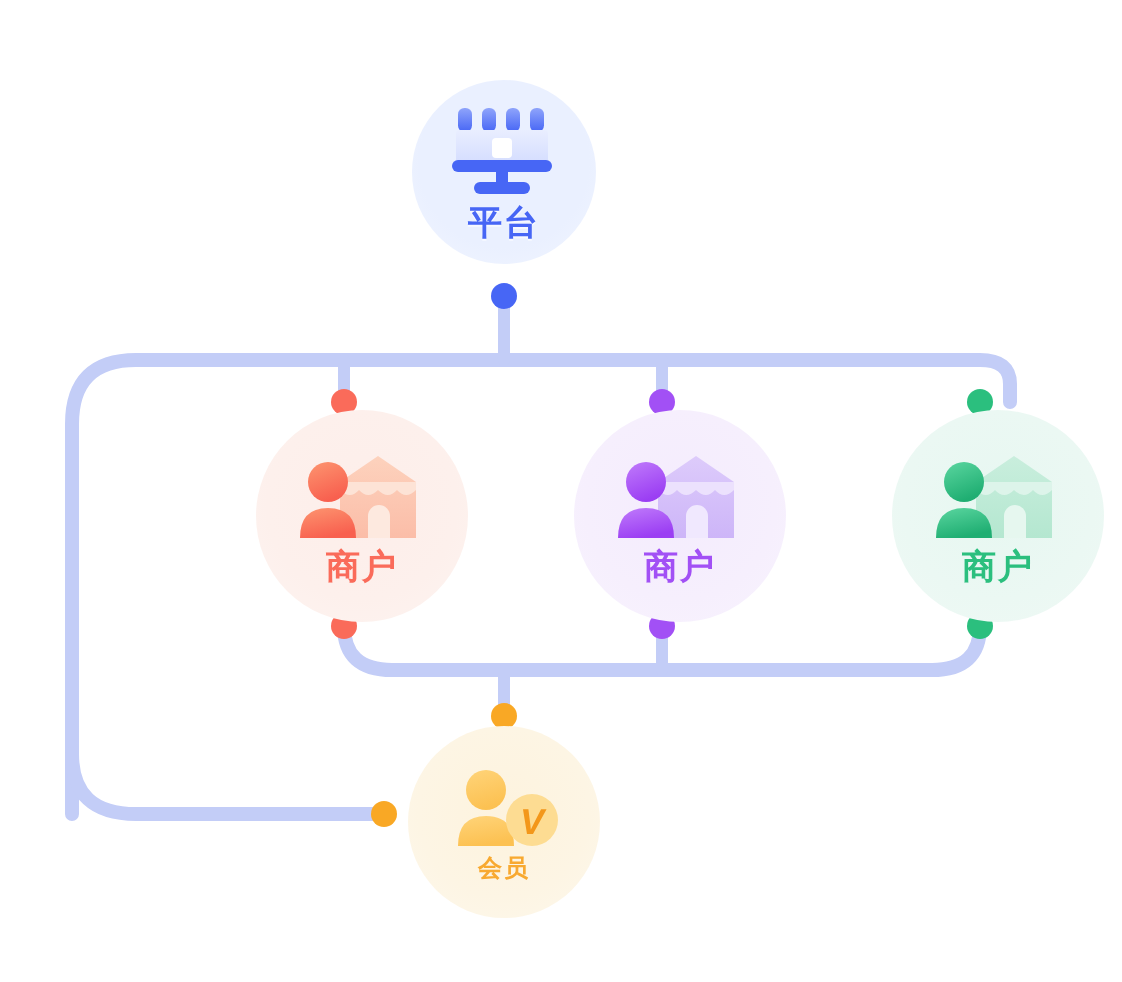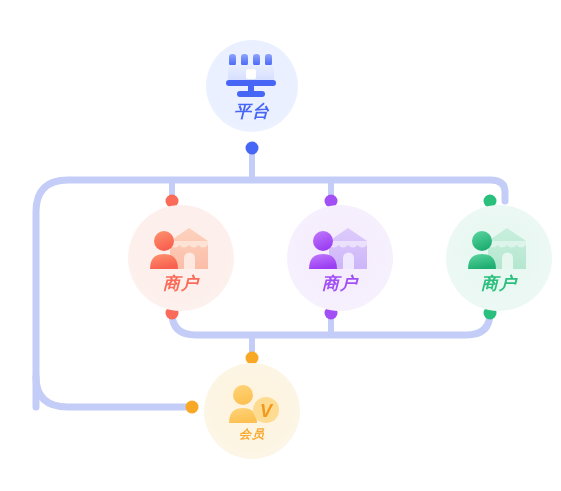--- a/index.html
+++ b/index.html
@@ -30,21 +30,20 @@
     display: flex;
     flex-direction: column;
     align-items: center;
     justify-content: center;
   }
   .node .art {
     position: relative;
   }
   .node .label {
     font-weight: bold;
-    font-style: italic;
     letter-spacing: 1px;
     line-height: 1;
     user-select: none;
   }
   
   #node-platform {
     left: 206px;
     top: 40px;
     width: 92px;
     height: 92px;

